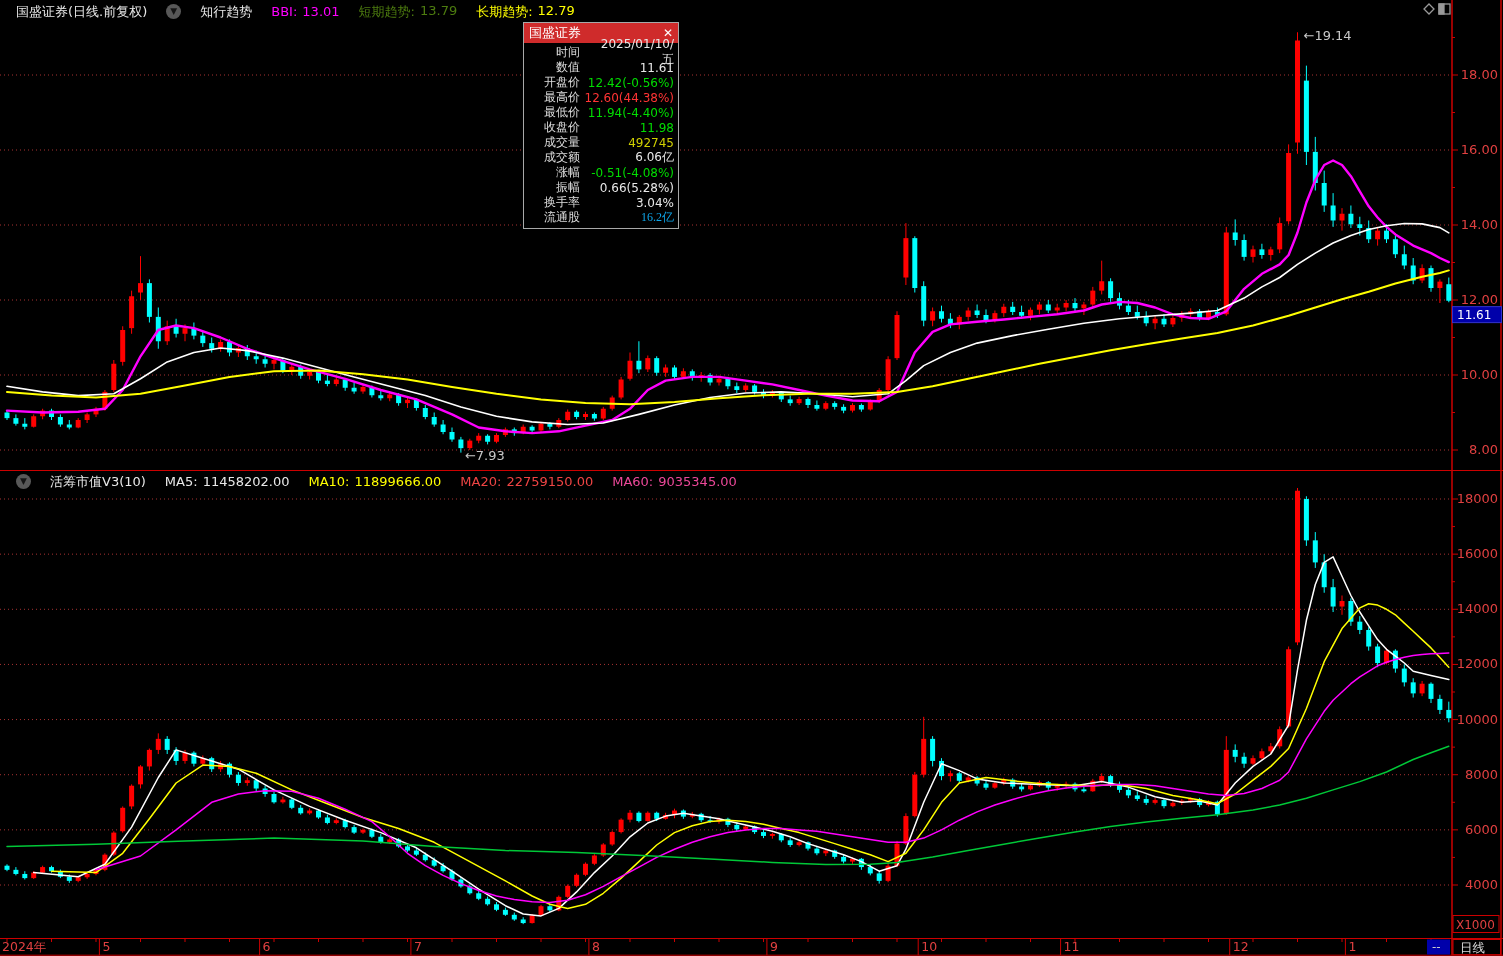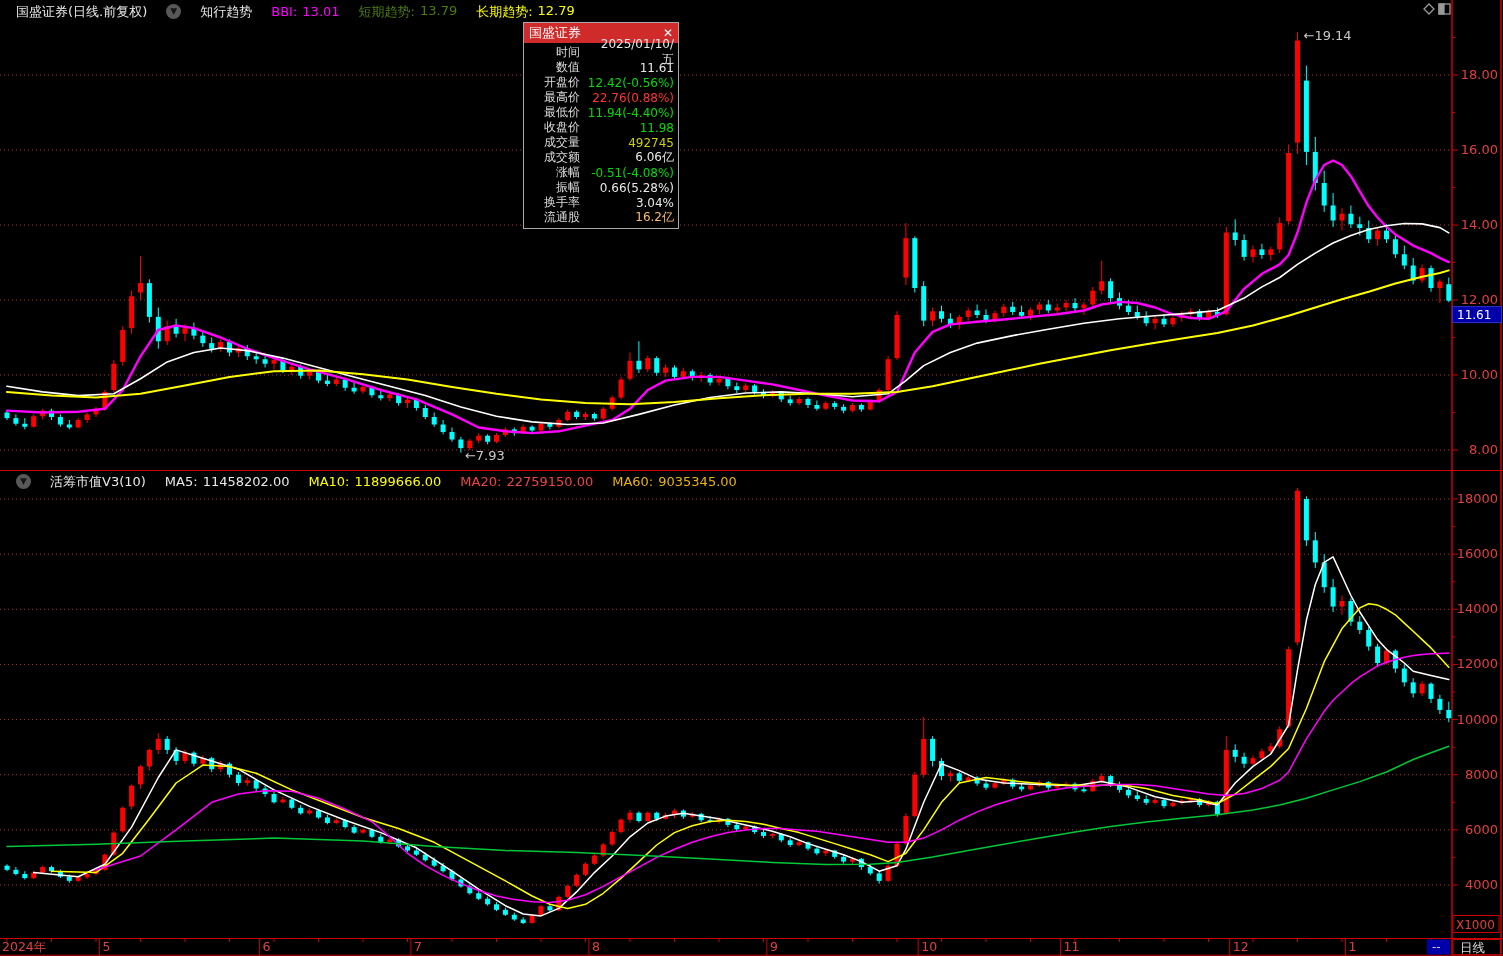--- a/index.html
+++ b/index.html
@@ -865,21 +865,21 @@
         <span>11458202.00</span>
     </span>
     <span class="pair" style="color: rgb(255, 255, 0);">
       <span>MA10:</span>
         <span>11899666.00</span>
     </span>
     <span class="pair" style="color: #ef4444;">
       <span>MA20:</span>
         <span>22759150.00</span>
     </span>
-    <span class="pair" style="color: #eab308;">
+    <span class="pair" style="color: #ec4899;">
       <span>MA60:</span>
         <span>9035345.00</span>
     </span>
   </div>
 
   <div class="popup">
     <div class="popup-title">
       <span>国盛证券</span>
       <span class="popup-close">✕</span>
     </div>
@@ -891,21 +891,21 @@
         <div class="prow">
           <span class="plabel">数值</span>
           <span class="pvalue" style="color: rgb(232, 232, 232);">11.61</span>
         </div>
         <div class="prow">
           <span class="plabel">开盘价</span>
           <span class="pvalue" style="color: rgb(0, 221, 0);">12.42(-0.56%)</span>
         </div>
         <div class="prow">
           <span class="plabel">最高价</span>
-          <span class="pvalue" style="color: rgb(255, 52, 52);">22.76(0.88%)</span>
+          <span class="pvalue" style="color: rgb(255, 52, 52);">12.60(44.38%)</span>
         </div>
         <div class="prow">
           <span class="plabel">最低价</span>
           <span class="pvalue" style="color: rgb(0, 221, 0);">11.94(-4.40%)</span>
         </div>
         <div class="prow">
           <span class="plabel">收盘价</span>
           <span class="pvalue" style="color: rgb(0, 221, 0);">11.98</span>
         </div>
         <div class="prow">
@@ -923,18 +923,18 @@
         <div class="prow">
           <span class="plabel">振幅</span>
           <span class="pvalue" style="color: rgb(232, 232, 232);">0.66(5.28%)</span>
         </div>
         <div class="prow">
           <span class="plabel">换手率</span>
           <span class="pvalue" style="color: rgb(232, 232, 232);">3.04%</span>
         </div>
         <div class="prow">
           <span class="plabel">流通股</span>
-          <span class="pvalue" style="color: #fdba74;">16.2亿</span>
+          <span class="pvalue" style="color: #0ea5e9; font-family: Liberation Serif, serif;">16.2亿</span>
         </div>
       </div>
   </div>
 
 </div>
 
 </body></html>

